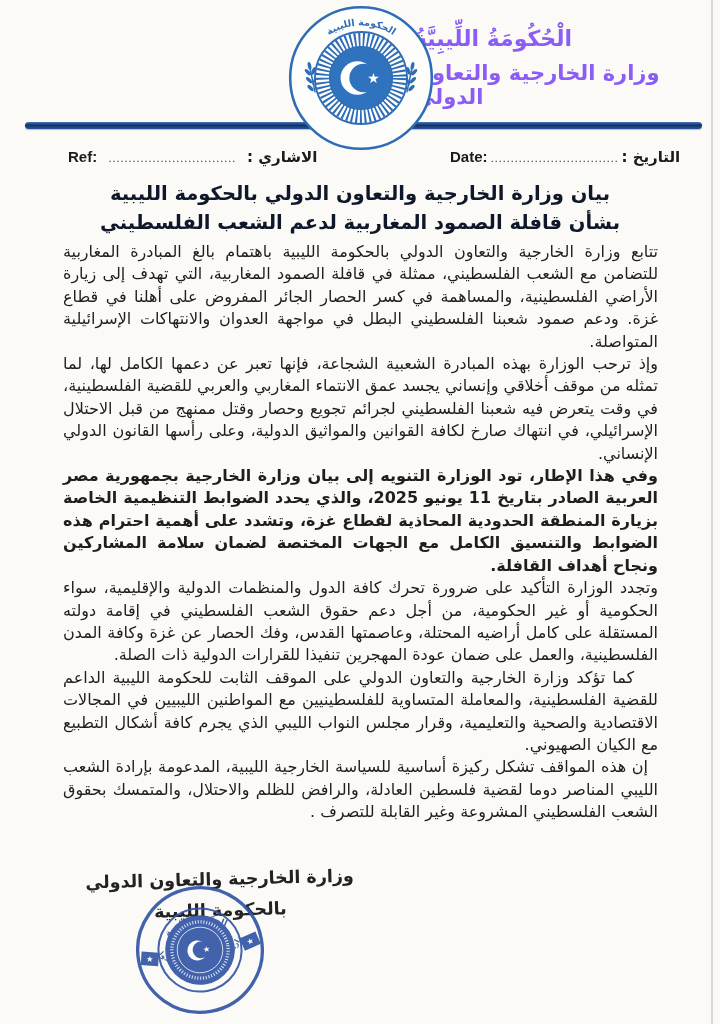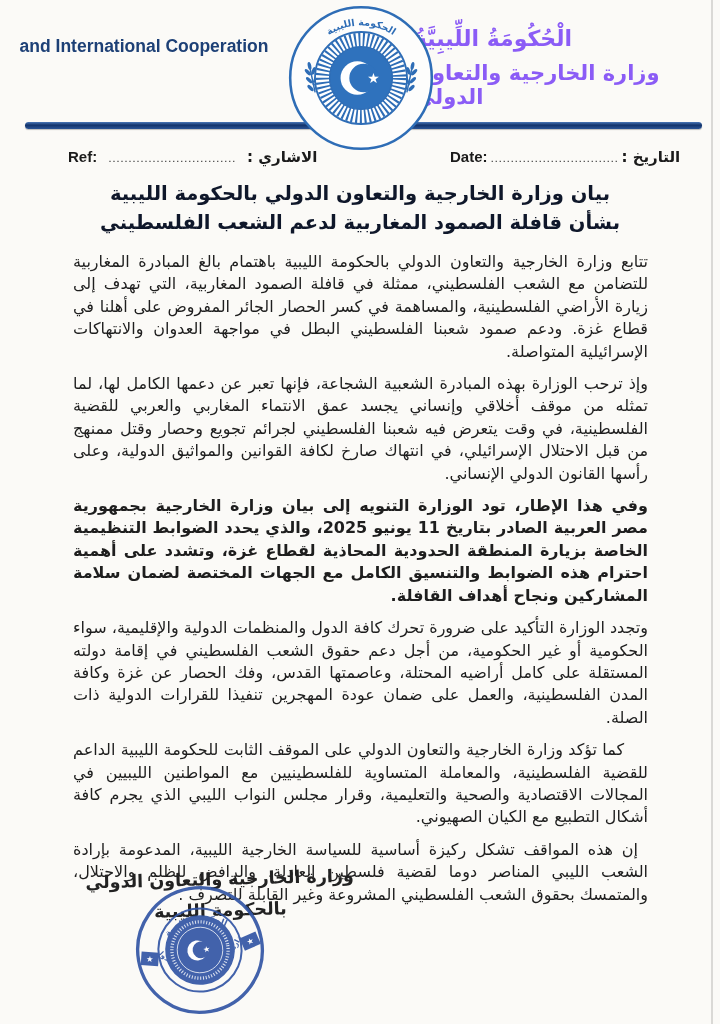--- a/index.html
+++ b/index.html
@@ -52,21 +52,21 @@
     position:absolute;left:0;right:0;top:179px;text-align:center;direction:rtl;
     font-weight:bold;font-size:19.5px;color:#0f172a;line-height:29px;
   }
 
   
   .body-text{
     position:absolute;left:63px;right:62px;top:241px;
     direction:rtl;text-align:justify;color:#1e1e1e;
     font-size:16px;line-height:22.4px;
   }
-  .para{margin:10px;}
+  .para{margin:0;}
   .para.bold{font-weight:bold;}
   .para:nth-of-type(5){text-indent:24px;}
   .para:nth-of-type(6){text-indent:10px;}
 
   
   .signature{
     position:absolute;left:70px;top:864px;width:300px;text-align:center;
     direction:rtl;font-weight:bold;font-size:17.5px;color:#222;z-index:2;
     transform:rotate(-1.5deg);line-height:31px;
   }
@@ -80,21 +80,20 @@
     font-weight:bold;font-size:16.5px;color:#1c1c1c;z-index:2;
   }
 </style>
 </head>
 <body>
 
 <div class="page">
 
   <div class="header-english">
     <div class="ministry">
-      <div>and International Cooperation</div>
     </div>
   </div>
 
   <div class="header-arabic">
     <div class="gov-ar">الْحُكُومَةُ اللِّيبِيَّةُ</div>
     <div class="min-ar">وزارة الخارجية والتعاون الدولي</div>
   </div>
 
   <div class="divider"></div>
 

